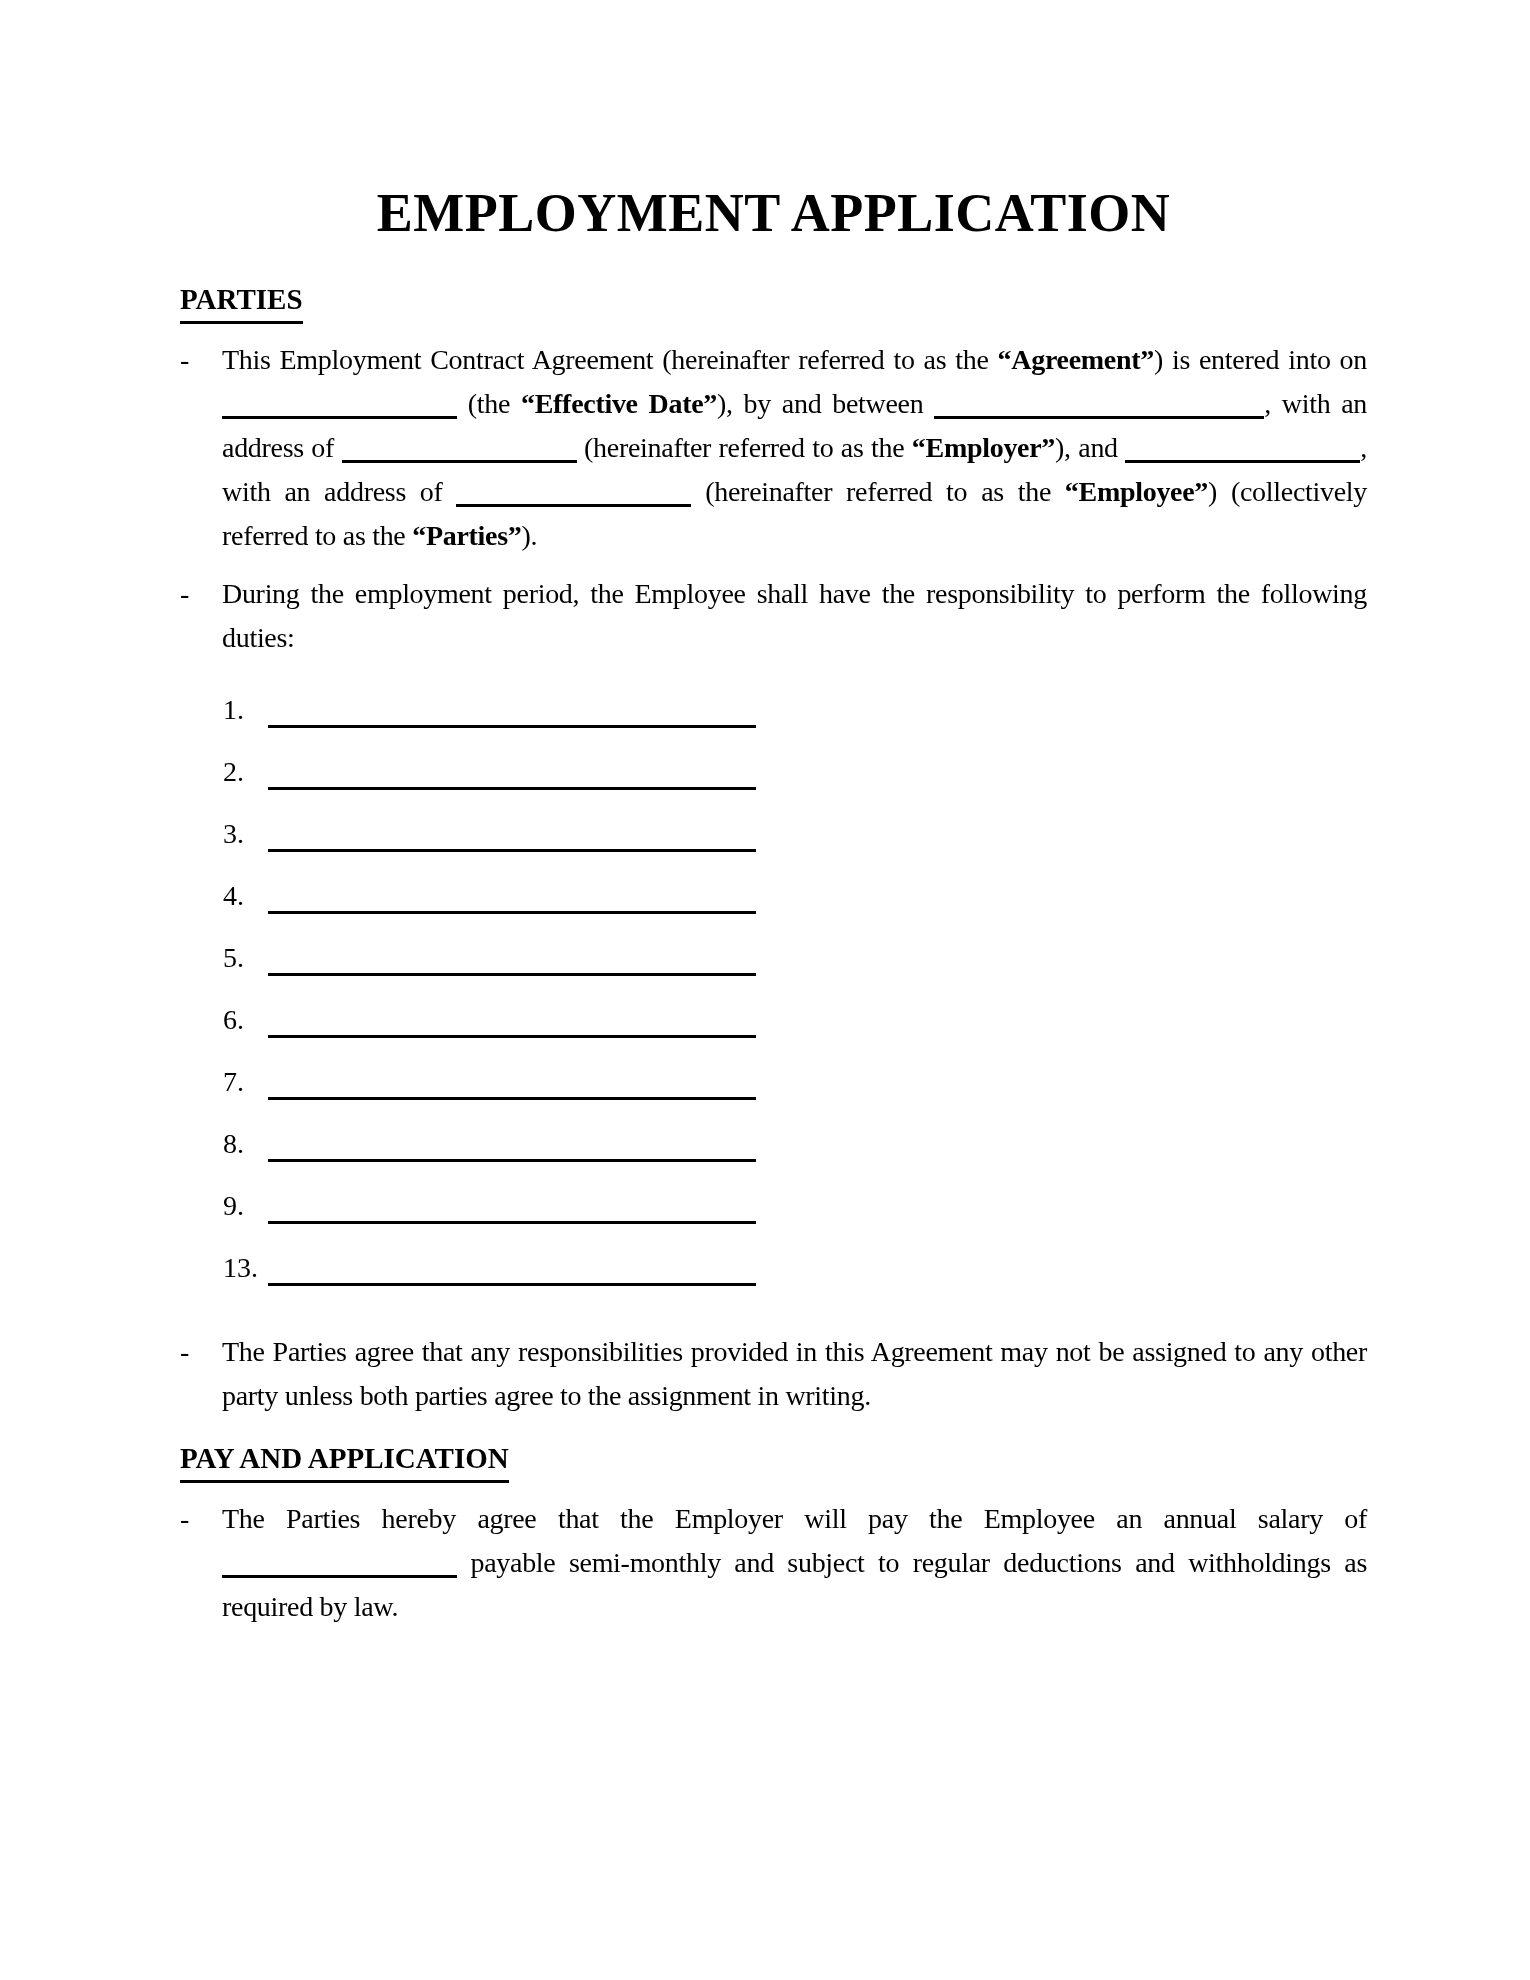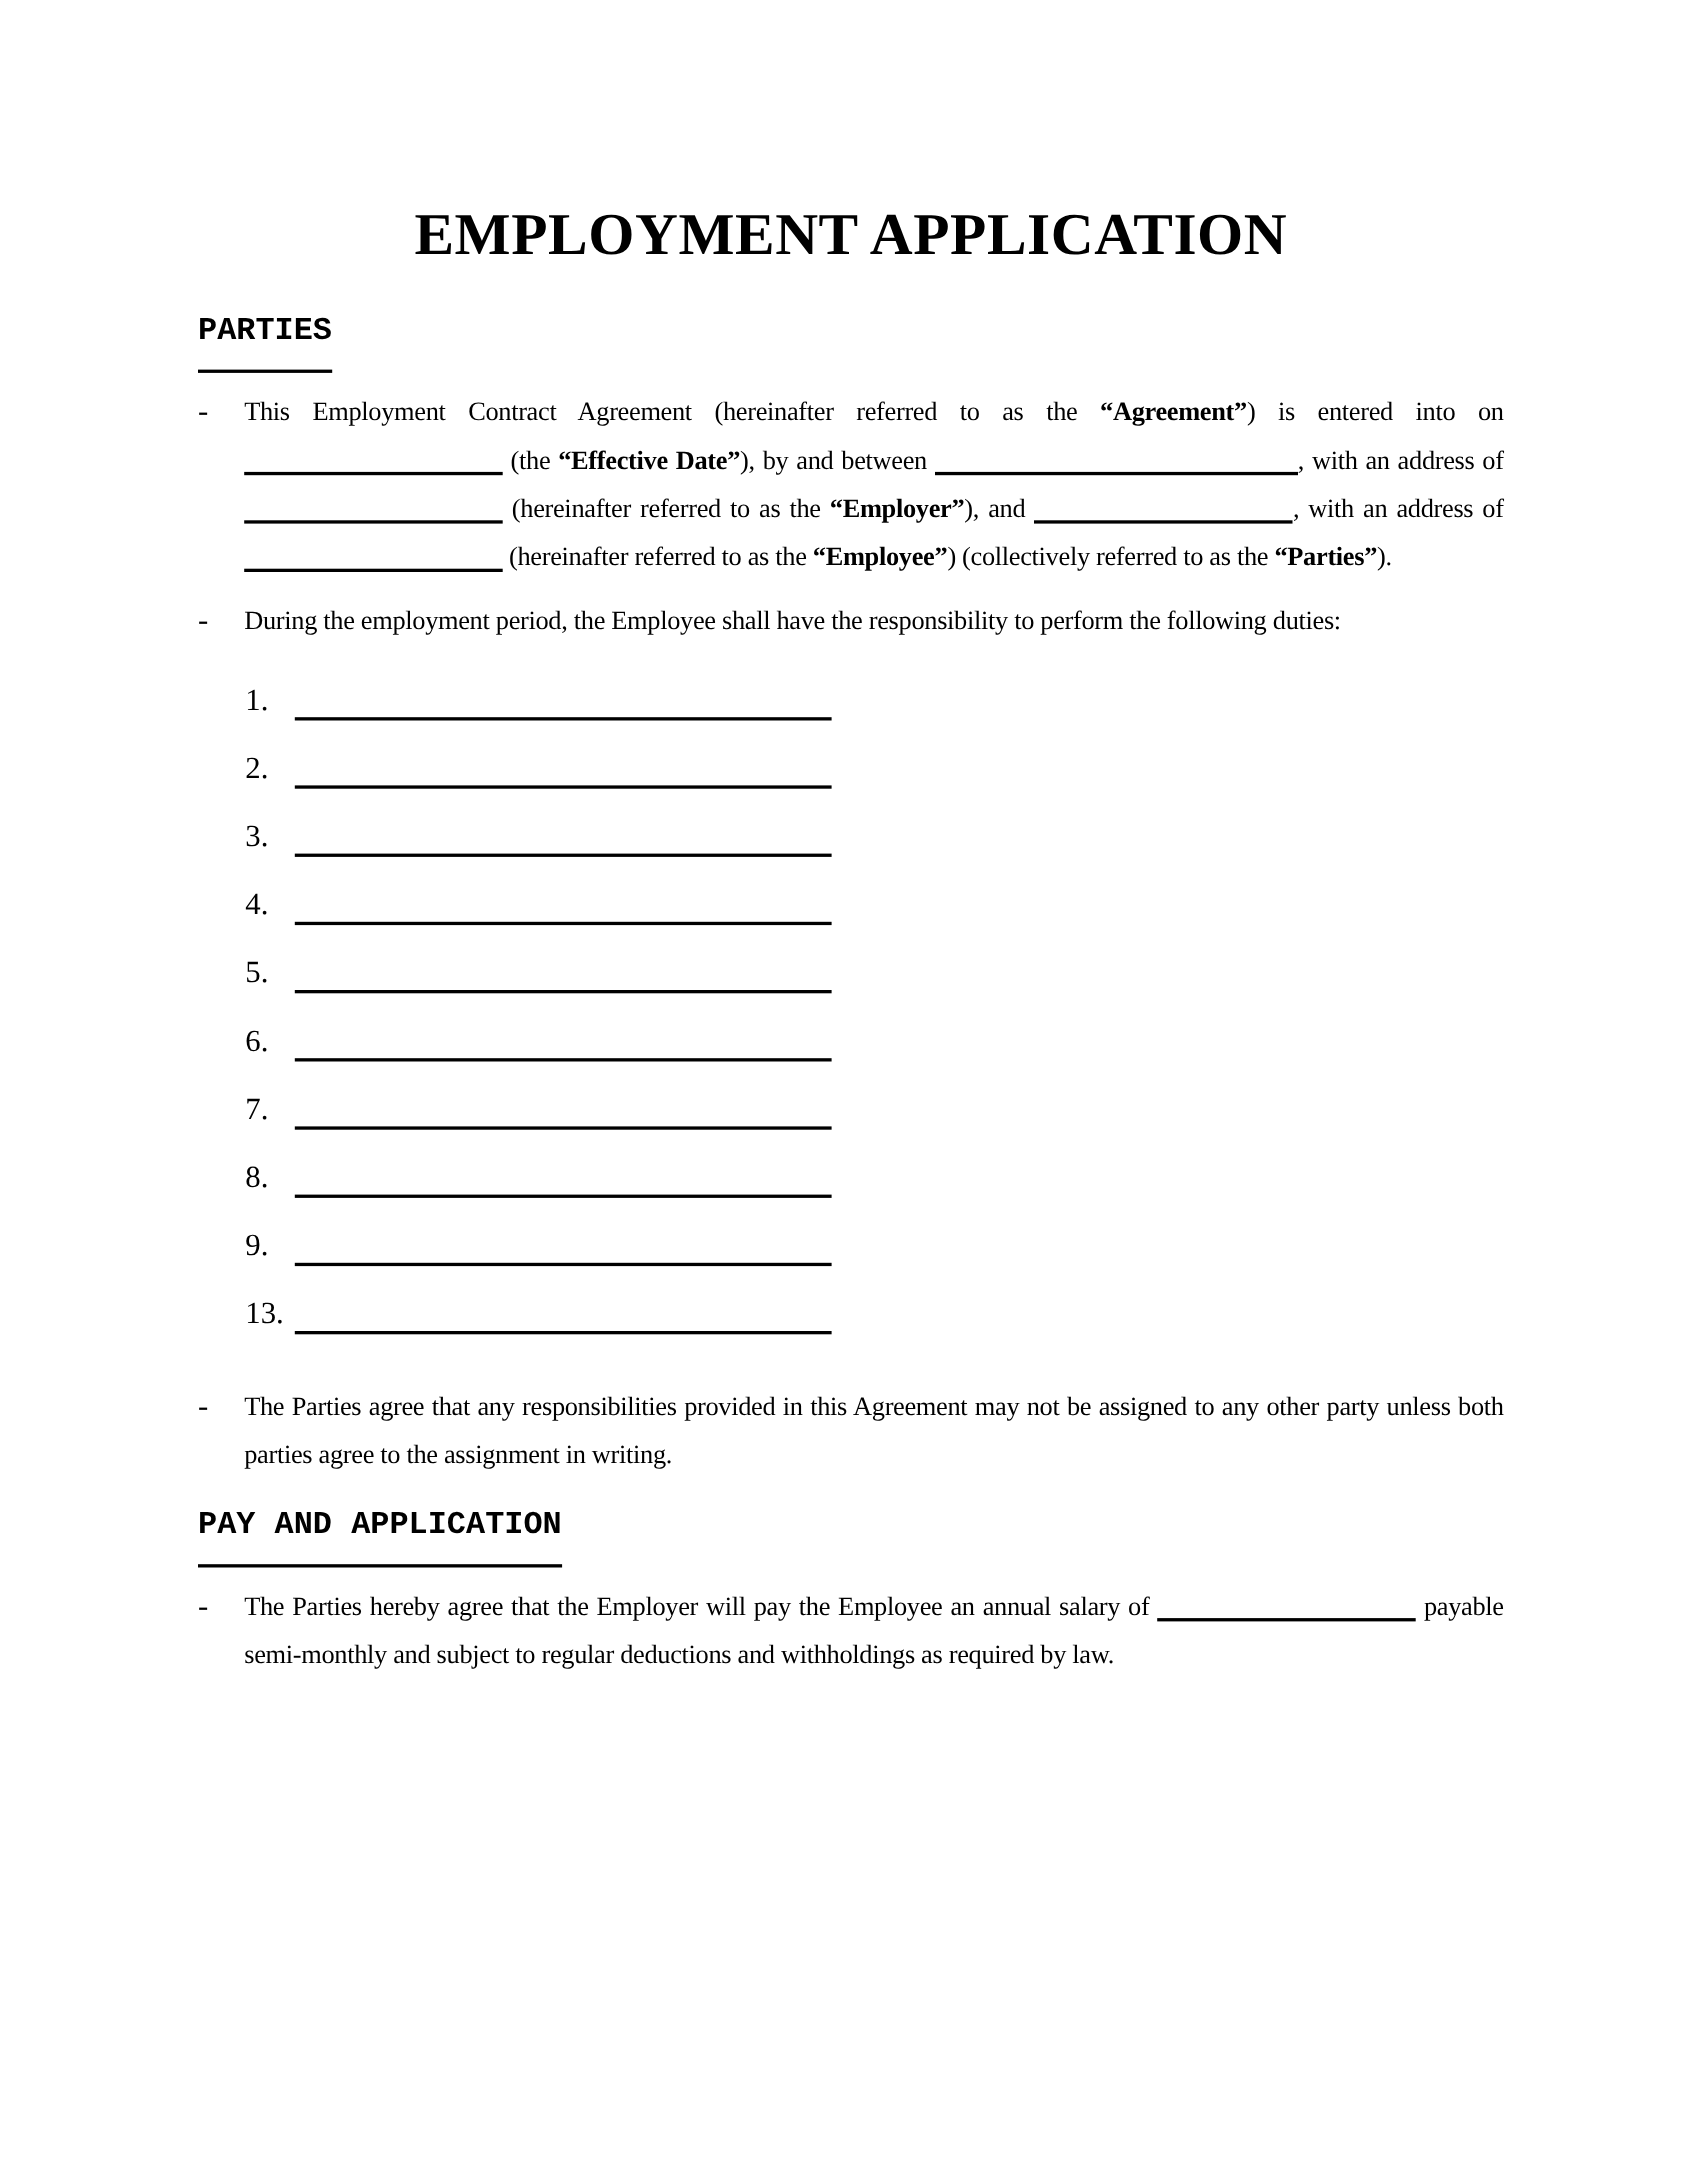--- a/index.html
+++ b/index.html
@@ -8,25 +8,25 @@
     background:#ffffff;color:#000000;
     font-family:"Liberation Serif","DejaVu Serif",serif;
     overflow:hidden;
   }
   .page{box-sizing:border-box;width:1530px;height:1980px;padding:0 163px 0 180px;}
   .title{
     text-align:center;font-weight:700;font-size:54px;line-height:1.12;
     margin:183px 0 0 0;letter-spacing:.5px;
   }
   h2.heading{margin:38px 0 0 0;font-size:29px;line-height:1.3;font-weight:700;}
-  .hu{display:inline-block;border-bottom:3.5px solid #000;padding-bottom:16px;font-family:Liberation Mono, monospace;}
+  .hu{display:inline-block;border-bottom:3.5px solid #000;padding-bottom:2px;}
   .bullet-row{display:flex;margin:14px 0 0 0;}
   .dash{flex:0 0 42px;font-size:28px;line-height:44px;}
   .para{
-    flex:1;margin:0;font-size:24px;line-height:44px;
+    flex:1;margin:0;font-size:28px;line-height:44px;
     text-align:justify;letter-spacing:-0.3px;
   }
   .blank{
     display:inline-block;height:30px;border-bottom:3px solid #000;
     vertical-align:-6px;
   }
   .duty-list{margin:6px 0 0 43px;}
   .duty-row{display:flex;align-items:flex-end;height:62px;}
   .duty-num{width:45px;font-size:28px;line-height:1;padding-bottom:4px;}
   .duty-line{width:488px;border-bottom:3px solid #000;height:40px;}

